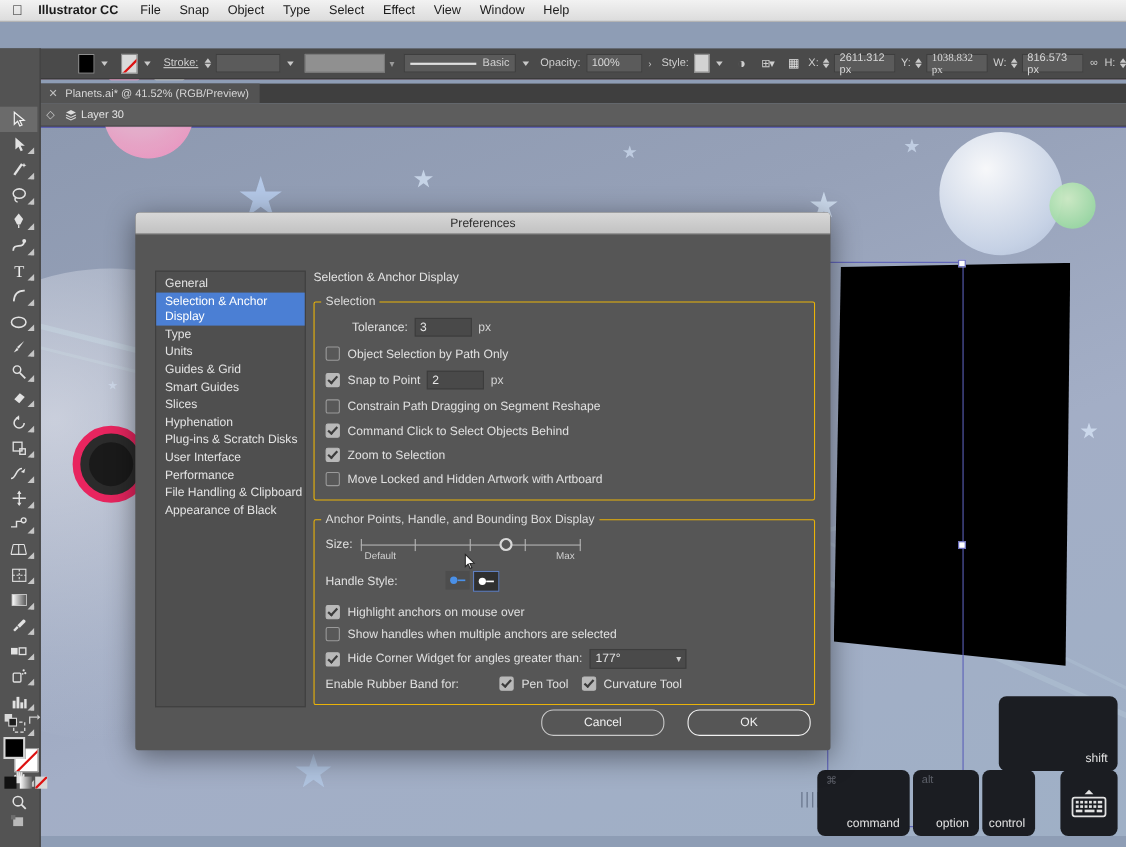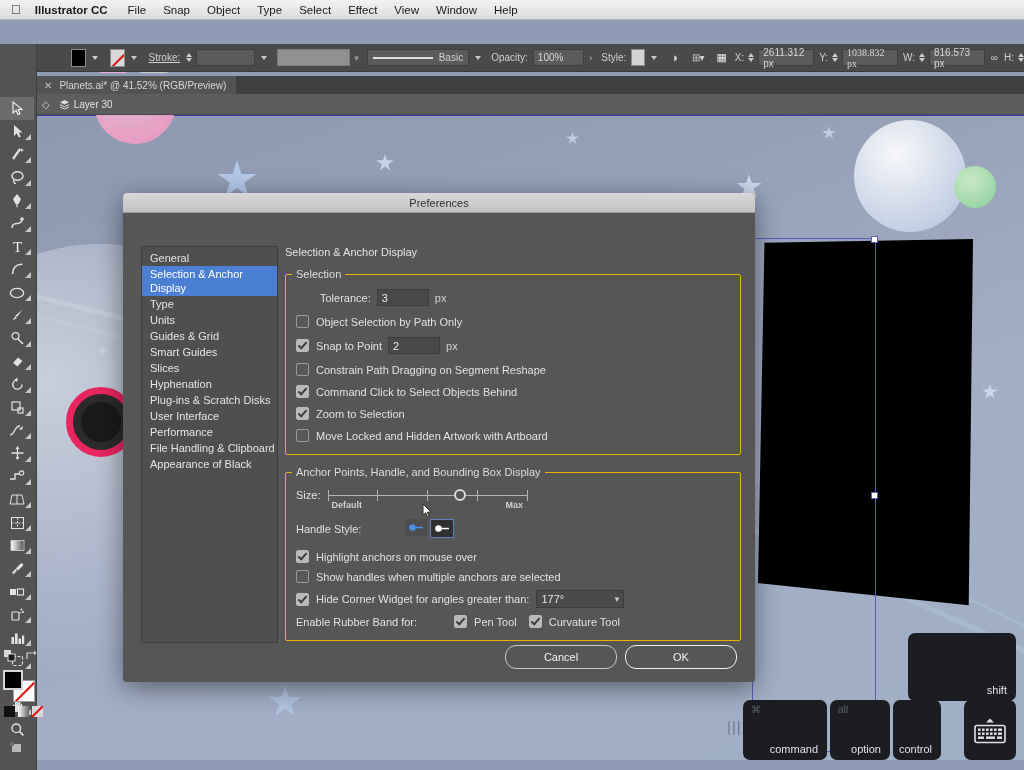--- a/index.html
+++ b/index.html
@@ -218,37 +218,37 @@
     content:"";position:absolute;left:3px;top:0px;width:3px;height:7px;
     border:solid #3c3c3c;border-width:0 2px 2px 0;transform:rotate(42deg);
   }
   .num{
     width:42px;height:15px;background:#494949;border:1px solid #3c3c3c;color:#e8e8e8;
     font-size:11px;display:flex;align-items:center;padding:0 4px;margin:0 6px;
   }
   .unit{color:#d2d2d2;font-size:11px;}
 
   
-  .slider-wrap{position:relative;width:200px;height:18px;margin-left:8px;font-weight:bold;}
+  .slider-wrap{position:relative;width:200px;height:18px;margin-left:8px;}
   .slider-track{position:absolute;left:0;top:8px;width:200px;height:1px;background:#b4b4b4;}
   .tick{position:absolute;top:3px;width:1px;height:11px;background:#b4b4b4;}
   .knob{position:absolute;left:126px;top:2px;width:12px;height:12px;border-radius:50%;
     border:2px solid #d8d8d8;background:#565656;box-sizing:border-box;}
   .slider-lbl{font-size:9px;color:#cfcfcf;position:absolute;top:13px;}
   .hs-btn{
     width:22px;height:17px;background:#4d4d4d;display:flex;align-items:center;
     justify-content:center;margin-right:3px;
   }
   .hs-btn.sel{background:#303030;border:1px solid #5f7fc0;}
   .sel-drop{
     width:78px;height:16px;background:#4a4a4a;border:1px solid #3d3d3d;color:#e6e6e6;
     font-size:11px;display:flex;align-items:center;justify-content:space-between;
     padding:0 4px;margin-left:7px;
   }
-  .btnrow{position:absolute;right:18px;bottom:14px;display:flex;gap:8px;}
+  .btnrow{position:absolute;right:18px;bottom:14px;display:flex;gap:21px;}
   .pbtn{
     min-width:78px;height:22px;border-radius:11px;border:1px solid #c9c9c9;
     background:transparent;color:#f0f0f0;font-size:11px;
     display:flex;align-items:center;justify-content:center;padding:0 16px;
   }
   .pbtn.primary{border-color:#f2f2f2;}
   .cursor{position:absolute;left:422px;top:503px;width:11px;height:16px;}
 </style>
 </head>
 <body>

